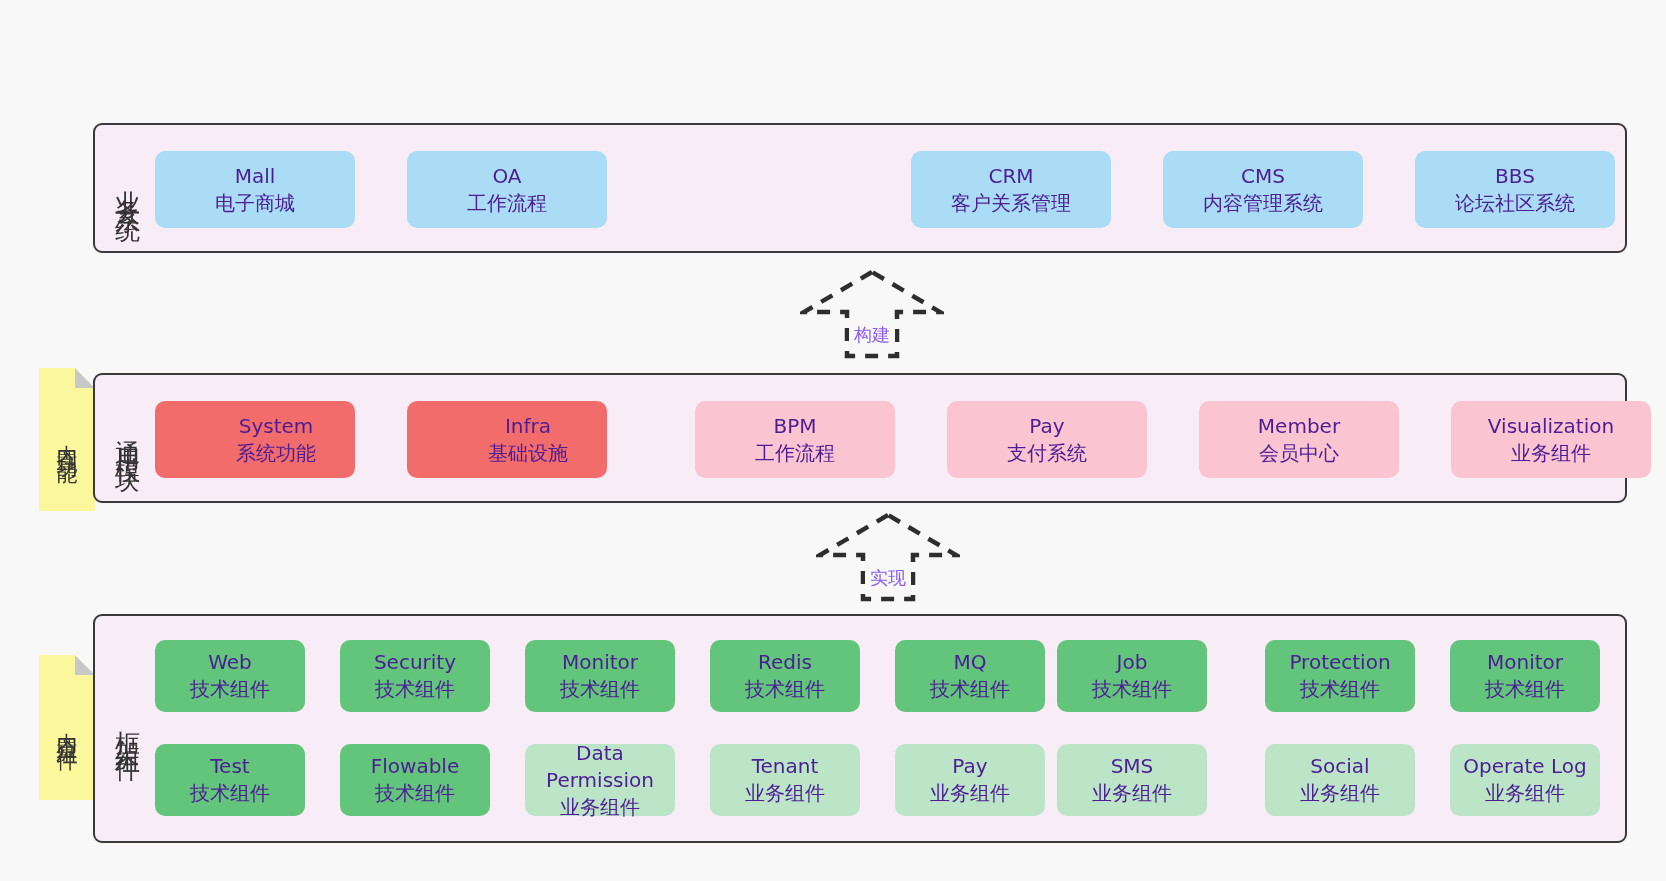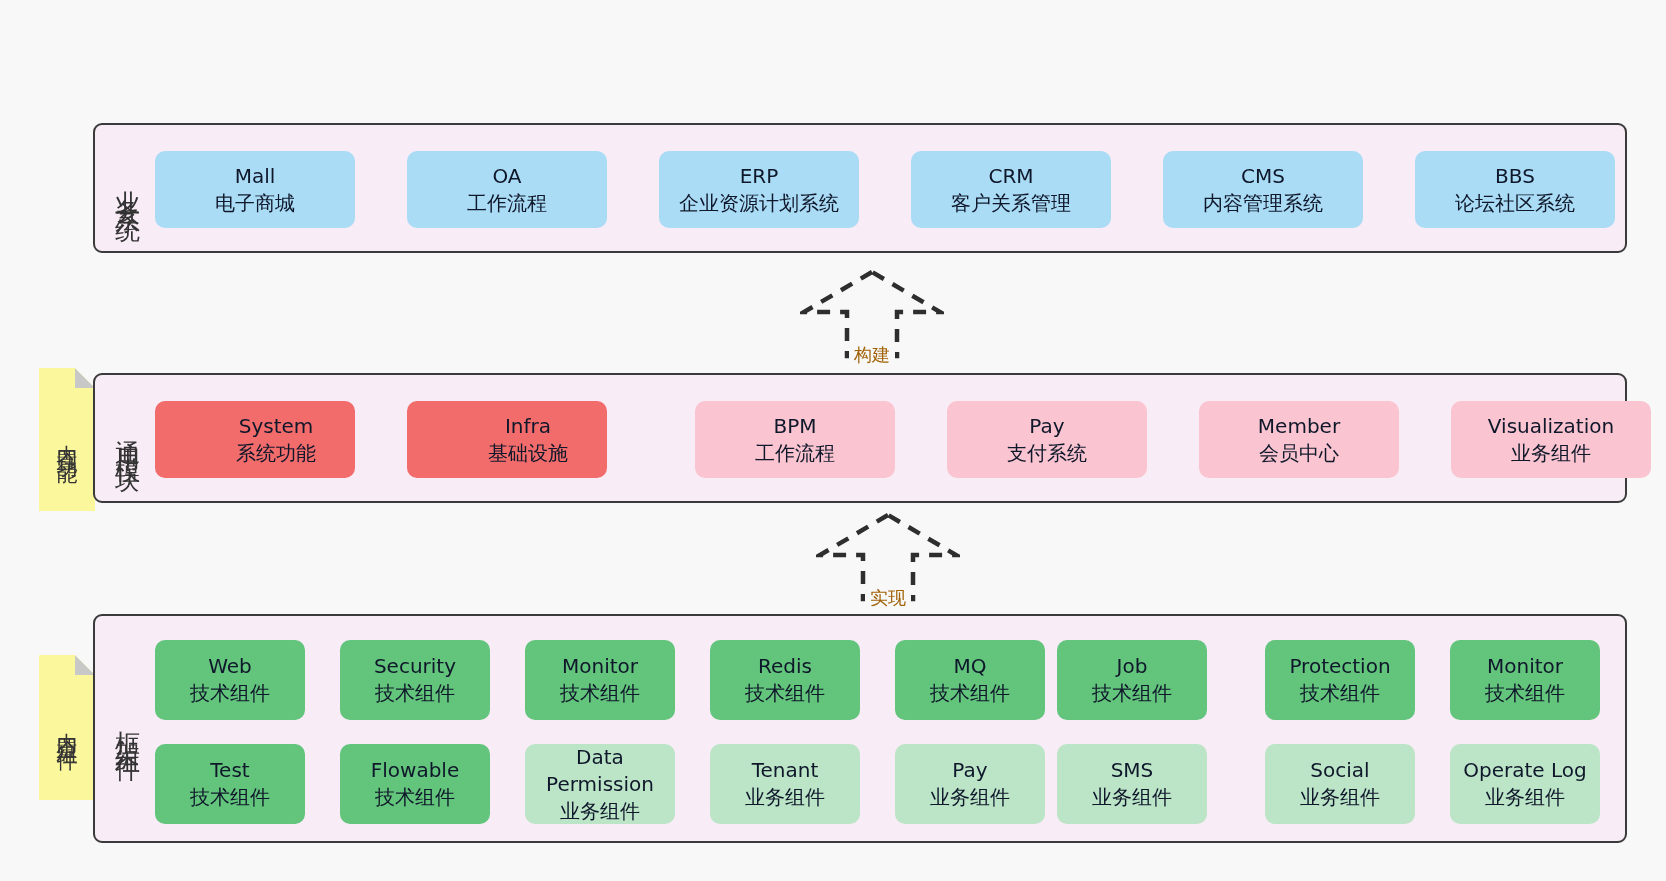--- a/index.html
+++ b/index.html
@@ -20,41 +20,41 @@
   #layer-components{top:614px;height:229px;}
   .row-label{
     position:absolute;left:16px;top:50%;transform:translateY(-50%);
     writing-mode:vertical-rl;text-orientation:upright;
     font-size:25px;letter-spacing:9px;color:#333;white-space:nowrap;
   }
   
   .box{
     position:absolute;border-radius:10px;box-sizing:border-box;
     display:flex;flex-direction:column;align-items:center;justify-content:center;
-    text-align:center;font-size:20px;line-height:1.35;color:#0f172a;padding:2px 6px;
+    text-align:center;font-size:20px;line-height:1.35;color:#4c1d95;padding:2px 6px;
   }
   .box .box-name,.box .box-sub{display:block;}
   .w6{width:200px;height:77px;top:26px;}
   .a0{left:60px}.a1{left:312px}.a2{left:564px}.a3{left:816px}.a4{left:1068px}.a5{left:1320px}
-  .w8{width:150px;height:80px;}
+  .w8{width:150px;height:72px;}
   .r1{top:24px}.r2{top:128px}
   .b0{left:60px}.b1{left:245px}.b2{left:430px}.b3{left:615px}.b4{left:800px}.b5{left:962px}.b6{left:1170px}.b7{left:1355px}
   .blue{background:#aadcf6;}
   .red{background:#f26c6c;padding-left:48px;}
   .pink{background:#fac5d0;margin-left:36px;}
   .green{background:#63c47c;}
   .lightgreen{background:#bce5c8;}
   
   .arrow{position:absolute;width:144px;height:92px;z-index:1;}
   #arrow-build{left:800px;top:268px;}
   #arrow-implement{left:816px;top:511px;}
   .arrow svg{position:absolute;left:0;top:0;}
   .arrow-label{
     position:absolute;left:50%;top:54px;transform:translateX(-50%);
-    background:#f8f8f8;padding:1px 5px;font-size:18px;color:#a16207;white-space:nowrap;margin-top:20px;
+    background:#f8f8f8;padding:1px 5px;font-size:18px;color:#8b5cf6;white-space:nowrap;
   }
   
   .note{
     position:absolute;left:39px;width:56px;background:#fbf79c;z-index:1;
     clip-path:polygon(0 0,calc(100% - 20px) 0,100% 20px,100% 100%,0 100%);
     display:flex;align-items:center;justify-content:center;
   }
   #note-features{top:368px;height:143px;}
   #note-components{top:655px;height:145px;}
   .fold{
@@ -81,24 +81,20 @@
 <div class="layer" id="layer-business">
   <div class="row-label">业务系统</div>
   <div class="box blue w6 a0">
     <span class="box-name">Mall</span>
     <span class="box-sub">电子商城</span>
   </div>
   <div class="box blue w6 a1">
     <span class="box-name">OA</span>
     <span class="box-sub">工作流程</span>
   </div>
-  <div class="box blue w6 a2">
-    <span class="box-name">ERP</span>
-    <span class="box-sub">企业资源计划系统</span>
-  </div>
   <div class="box blue w6 a3">
     <span class="box-name">CRM</span>
     <span class="box-sub">客户关系管理</span>
   </div>
   <div class="box blue w6 a4">
     <span class="box-name">CMS</span>
     <span class="box-sub">内容管理系统</span>
   </div>
   <div class="box blue w6 a5">
     <span class="box-name">BBS</span>

